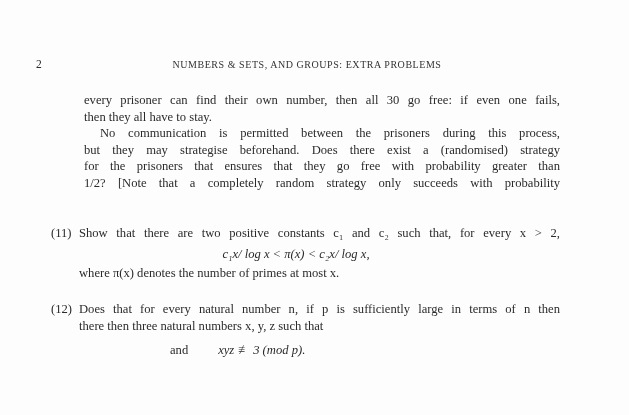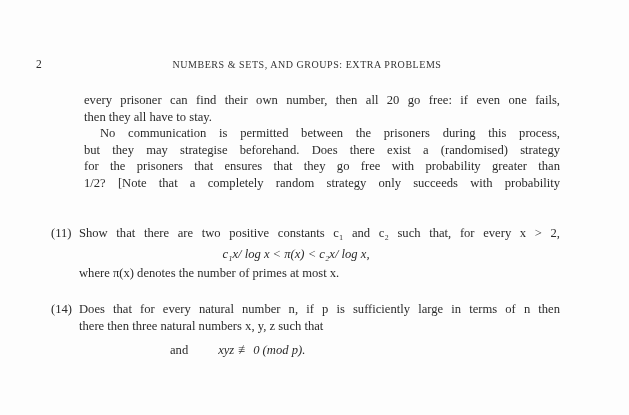--- a/index.html
+++ b/index.html
@@ -98,42 +98,42 @@
 <body>
 
 <div class="page">
 
   <div class="header">
     <span class="pagenum">2</span>
     <div class="running-title">NUMBERS &amp; SETS, AND GROUPS: EXTRA PROBLEMS</div>
   </div>
 
   <div class="para">
-    <div class="line just">every prisoner can find their own number, then all 20 go free: if even one fails,</div>
+    <div class="line just">every prisoner can find their own number, then all 30 go free: if even one fails,</div>
     <div class="line">then they all have to stay.</div>
     <div class="line just indent">No communication is permitted between the prisoners during this process,</div>
     <div class="line just">but they may strategise beforehand. Does there exist a (randomised) strategy</div>
     <div class="line just">for the prisoners that ensures that they go free with probability greater than</div>
     <div class="line just">1/2? [Note that a completely random strategy only succeeds with probability</div>
   </div>
 
   <div class="item" style="top:225px;">
     <span class="item-label">(11)</span>
     <div class="item-body">
       <div class="line just">Show that there are two positive constants c₁ and c₂ such that, for every x &gt; 2,</div>
       <div class="display-formula math">c₁x/ log x &lt; π(x) &lt; c₂x/ log x,</div>
       <div class="line">where π(x) denotes the number of primes at most x.</div>
     </div>
   </div>
 
   <div class="item" style="top:301px;">
-    <span class="item-label">(14)</span>
+    <span class="item-label">(12)</span>
     <div class="item-body">
       <div class="line just">Does that for every natural number n, if p is sufficiently large in terms of n then</div>
       <div class="line">there then three natural numbers x, y, z such that</div>
       <div class="formula-row">
         <span class="conj">and</span>
-        <span class="math">xyz ≢ 0 (mod p).</span>
+        <span class="math">xyz ≢ 3 (mod p).</span>
       </div>
     </div>
   </div>
 
 </div>
 
 </body></html>

